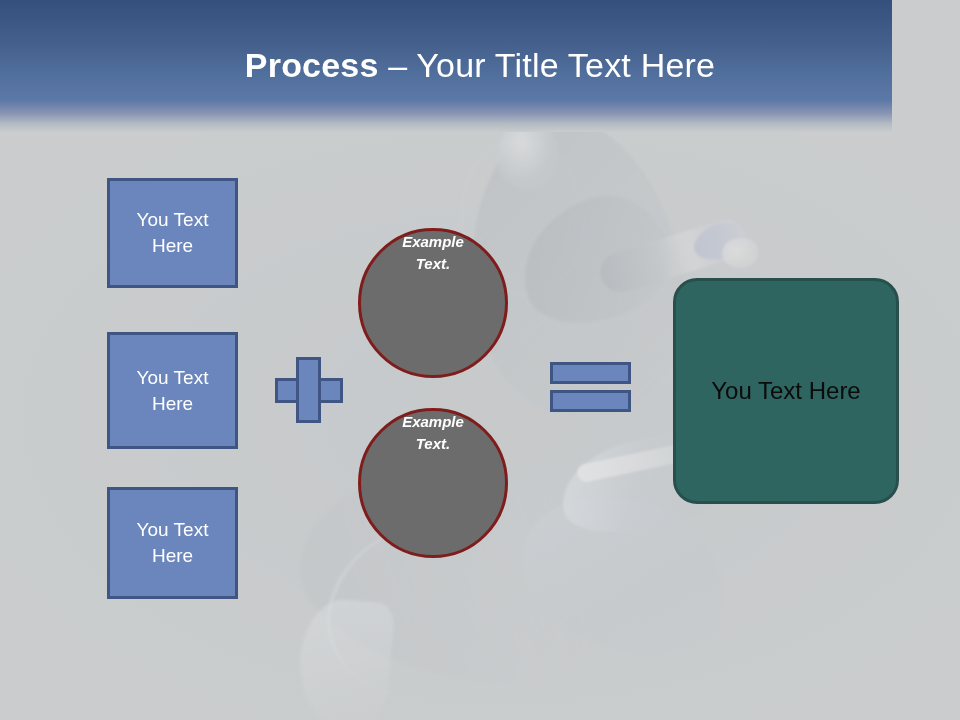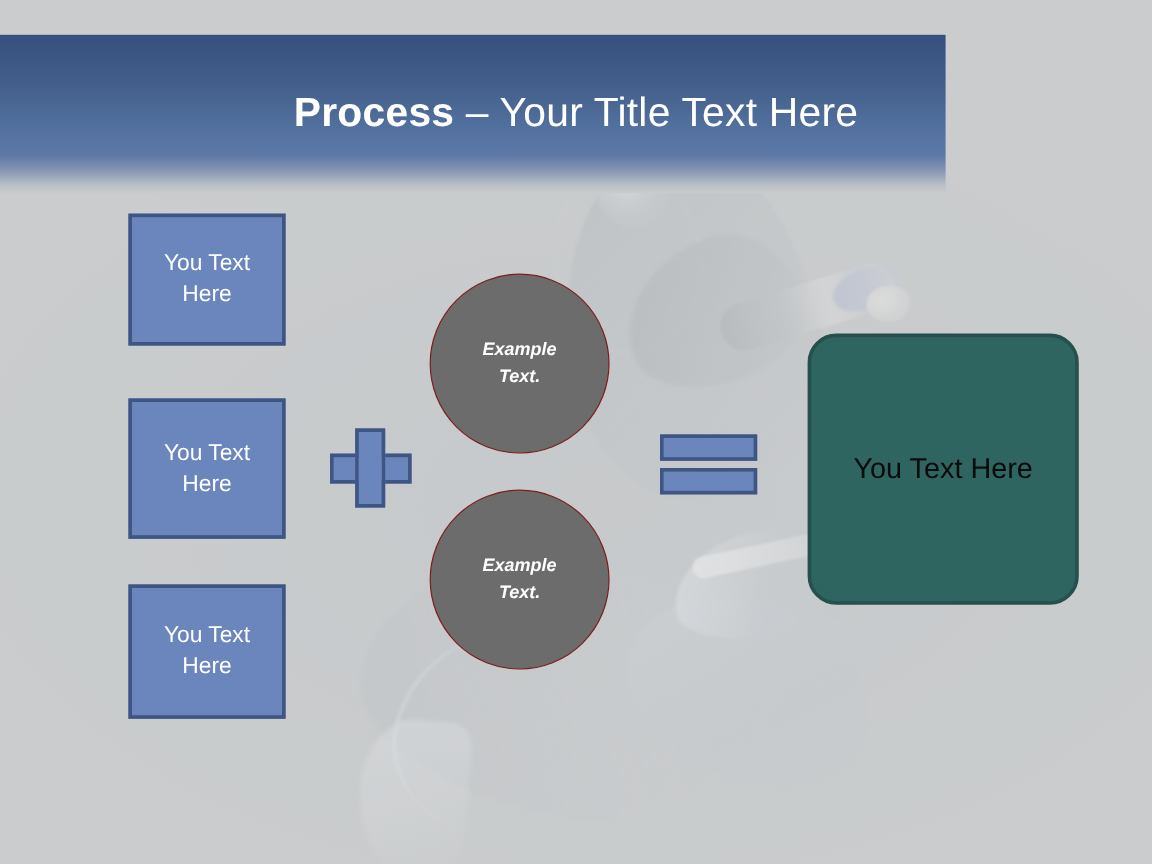--- a/index.html
+++ b/index.html
@@ -181,32 +181,31 @@
     position: absolute;
     inset: 0;
     background: rgba(201,204,205,.56);
   }
 
   
   .header {
     position: absolute;
     left: 0;
     top: 0;
-    width: 788px;
+    width: 892px;
     height: 132px;
     background: linear-gradient(to bottom,
       #35507c 0%,
       #3c5684 14%,
       #45608c 34%,
       #52709e 58%,
       #5c78a6 76%,
       #8995b4 86%,
       #b4bcc4 94%,
       rgba(201,204,205,1) 100%);
-    margin-top: 29px;
   }
   .header-title {
     position: absolute;
     left: 0;
     top: 48px;
     width: 960px;
     text-align: center;
     color: #ffffff;
     font-size: 34px;
     font-weight: 400;
@@ -265,24 +264,24 @@
     background: #6a86bc;
   }
 
   
   .gray-circle {
     position: absolute;
     width: 150px;
     height: 150px;
     border-radius: 50%;
     background: #6c6c6c;
-    border: 1px solid #7f1d1d;
+    border: 3px solid #7f1d1d;
     box-sizing: border-box;
     display: flex;
-    align-items: center;
+    align-items: flex-start;
     justify-content: center;
     color: #ffffff;
     font-size: 15px;
     font-weight: 700;
     font-style: italic;
     line-height: 1.45;
     text-align: center;
   }
   #gray-circle-1 { left: 358px; top: 228px; }
   #gray-circle-2 { left: 358px; top: 408px; }

